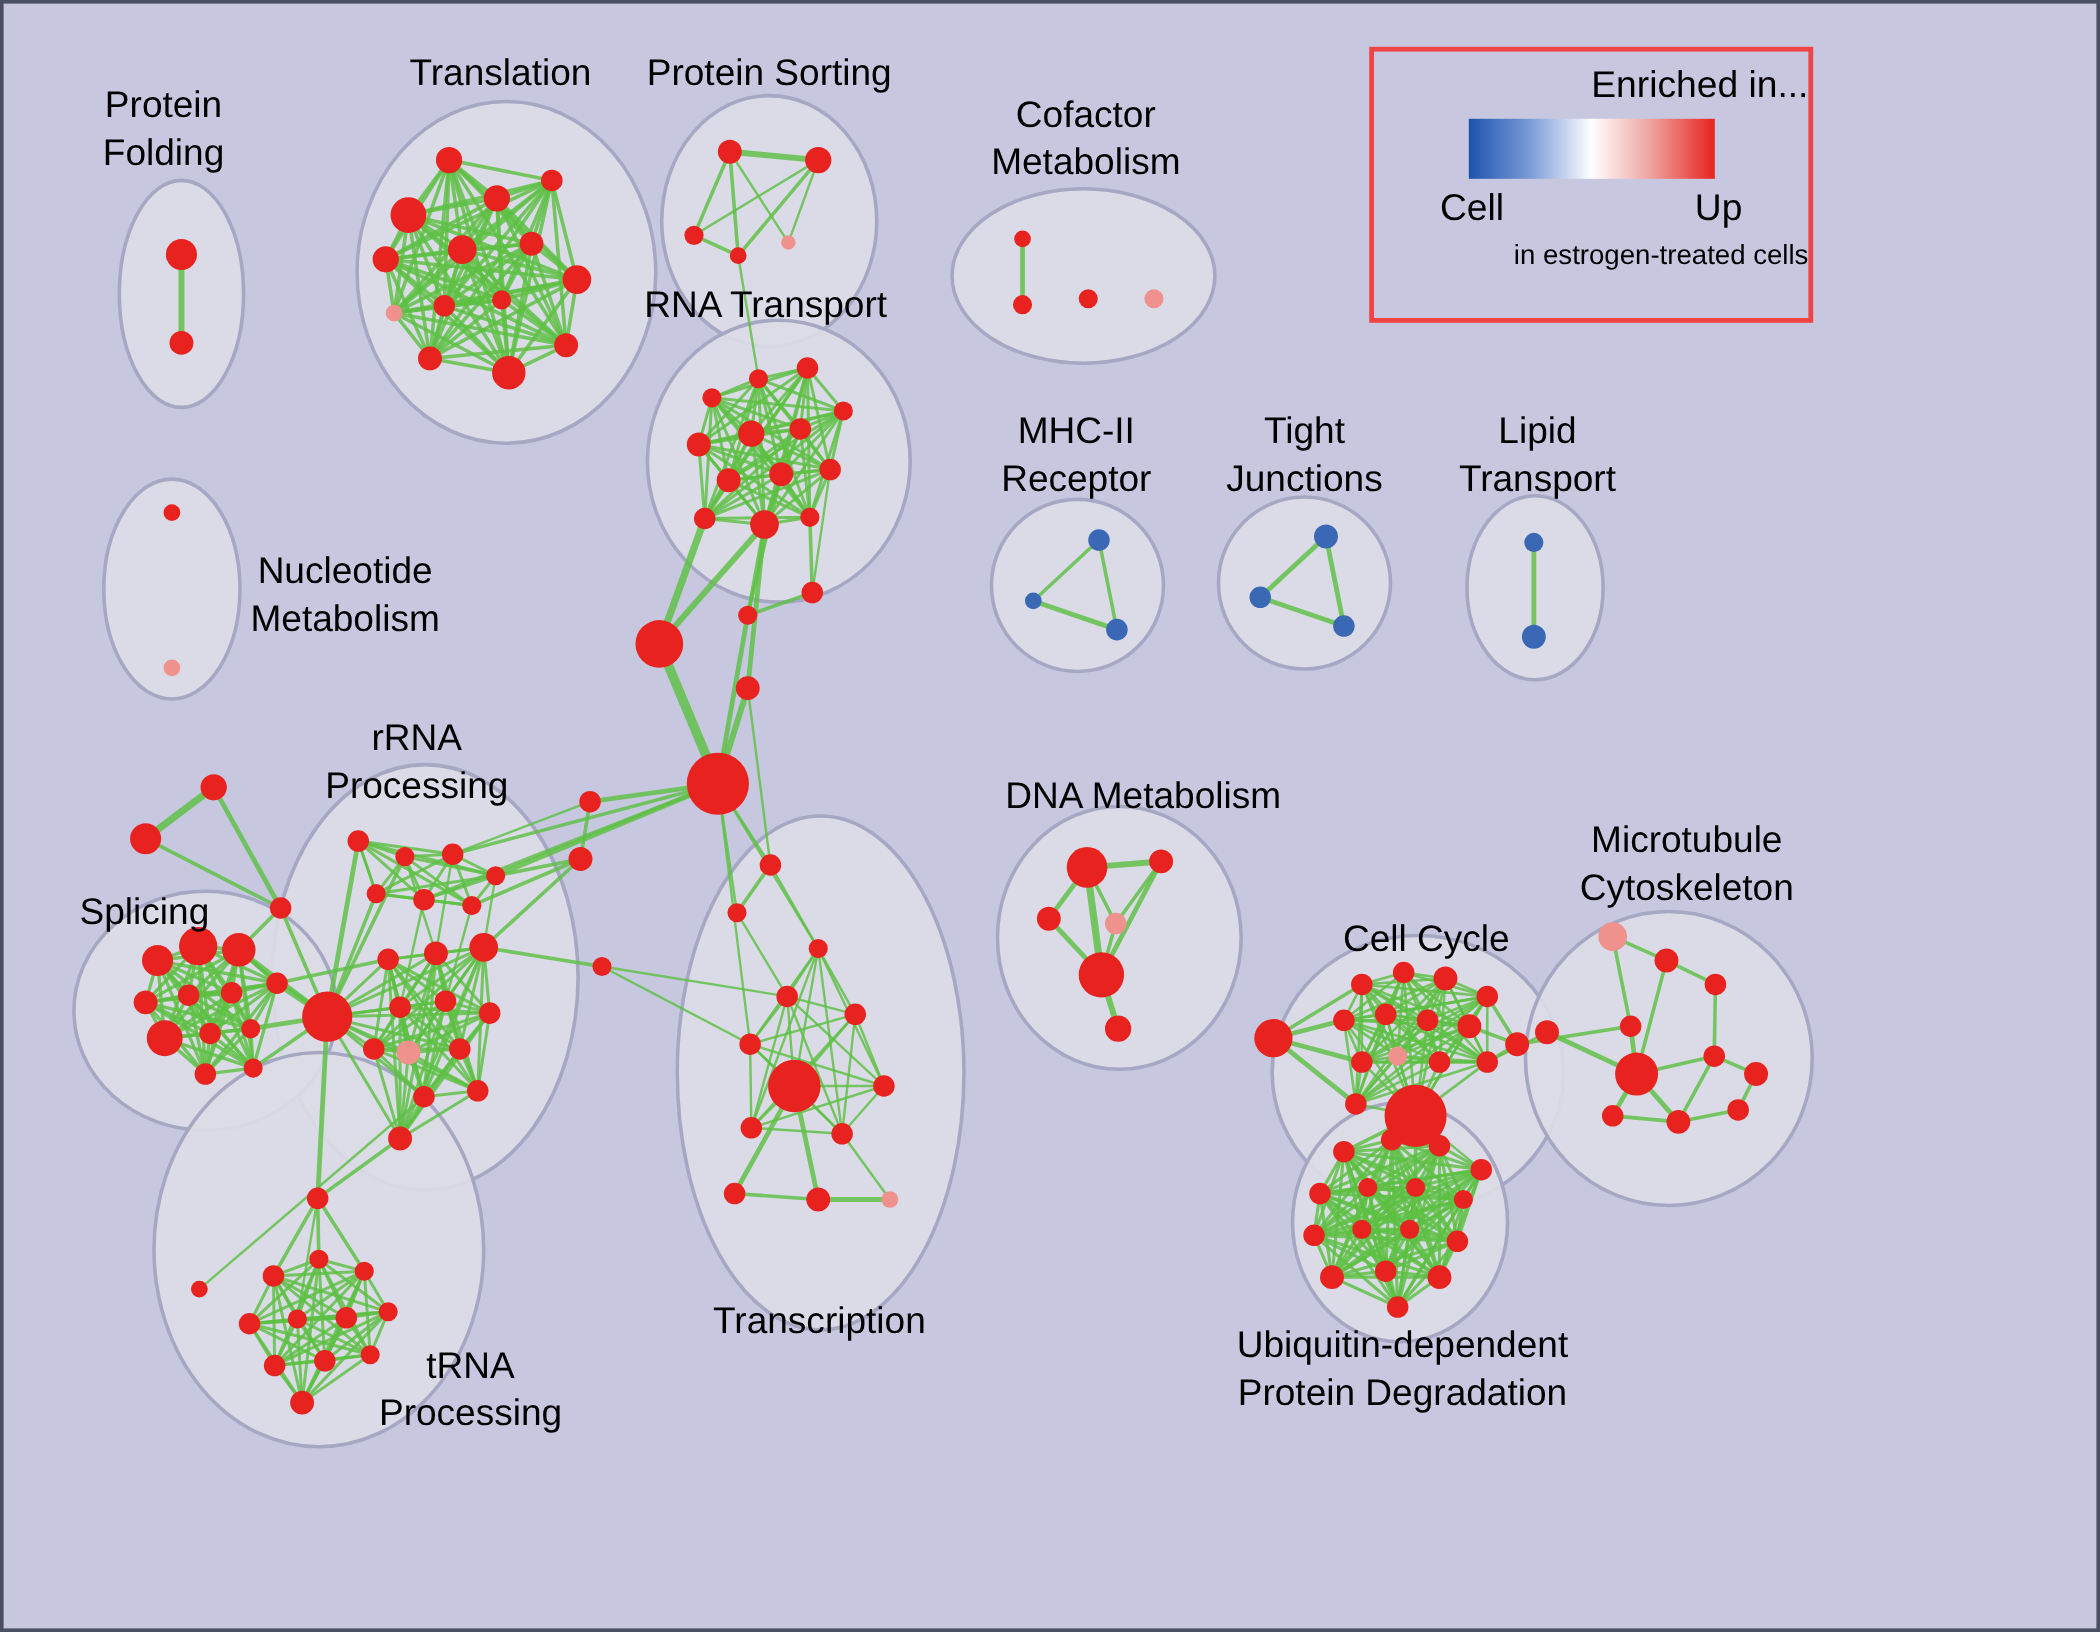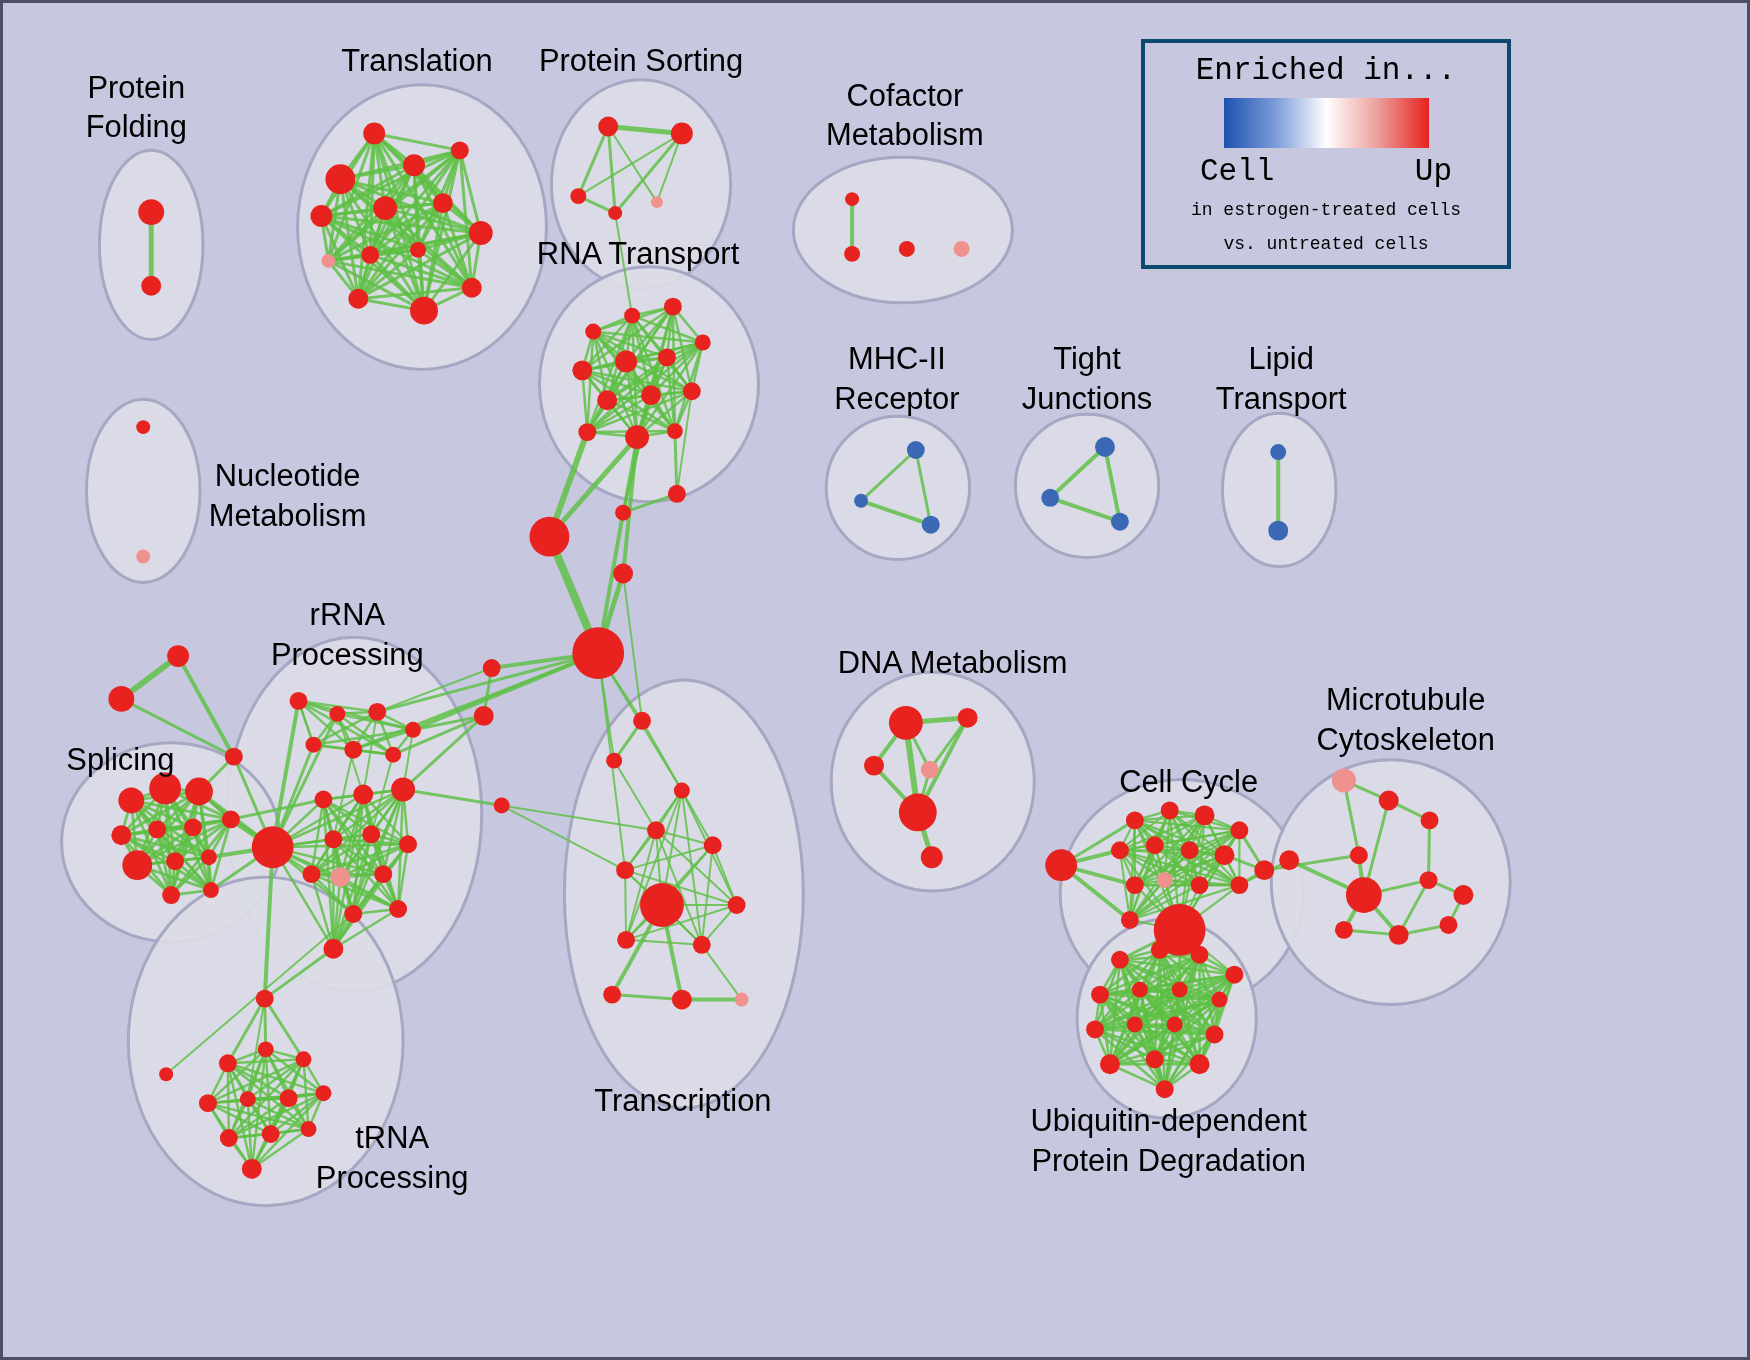--- a/index.html
+++ b/index.html
@@ -11,33 +11,32 @@
     font-family:"Liberation Sans",sans-serif;
     overflow:hidden;
   }
   .net-svg{position:absolute;left:0;top:0;width:100%;height:100%;}
   .cl-label{font-size:31px;fill:#000000;text-anchor:middle;}
   .edge{stroke-linecap:round;opacity:0.82;fill:none;}
   .legend{
     position:absolute;
     left:1138px;top:36px;width:370px;height:230px;
     box-sizing:border-box;
-    border:4px solid #0c4a6e;
-    text-align:center;
+    border:4px solid #ef4444;
+    text-align:right;
     padding-top:10px;
-    font-family:Liberation Mono, monospace;
   }
   .legend-title{font-size:31px;margin-bottom:10px;}
   .legend-bar{width:205px;height:50px;margin:0 auto;}
   .legend-scale{
     display:flex;justify-content:space-between;
     width:252px;margin:6px auto 4px auto;
     font-size:31px;
   }
-  .legend-sub{font-size:18px;line-height:34px;}
+  .legend-sub{font-size:23px;line-height:34px;}
 </style>
 </head>
 <body>
 
 <div class="canvas" style="background: rgb(199, 200, 224);">
   <svg class="net-svg" viewBox="0 0 1750 1360" xmlns="http://www.w3.org/2000/svg">
       <g>
         <ellipse cx="148" cy="243" rx="52" ry="95" fill="#dbdce6" fill-opacity="0.92" stroke="#a6a7c3" stroke-width="3"></ellipse>
         <ellipse cx="420" cy="225" rx="125" ry="143" fill="#dbdce6" fill-opacity="0.92" stroke="#a6a7c3" stroke-width="3"></ellipse>
         <ellipse cx="640" cy="182" rx="90" ry="105" fill="#dbdce6" fill-opacity="0.92" stroke="#a6a7c3" stroke-width="3"></ellipse>
@@ -1005,15 +1004,14 @@
     </svg>
 
   <div class="legend">
     <div class="legend-title">Enriched in...</div>
     <div class="legend-bar" style="background: linear-gradient(90deg, rgb(29, 83, 174), rgb(123, 155, 216), rgb(255, 255, 255), rgb(236, 159, 155), rgb(232, 34, 30));"></div>
     <div class="legend-scale">
       <span>Cell</span>
       <span>Up</span>
     </div>
     <div class="legend-sub">in estrogen-treated cells</div>
-    <div class="legend-sub">vs. untreated cells</div>
   </div>
 </div>
 
 </body></html>

